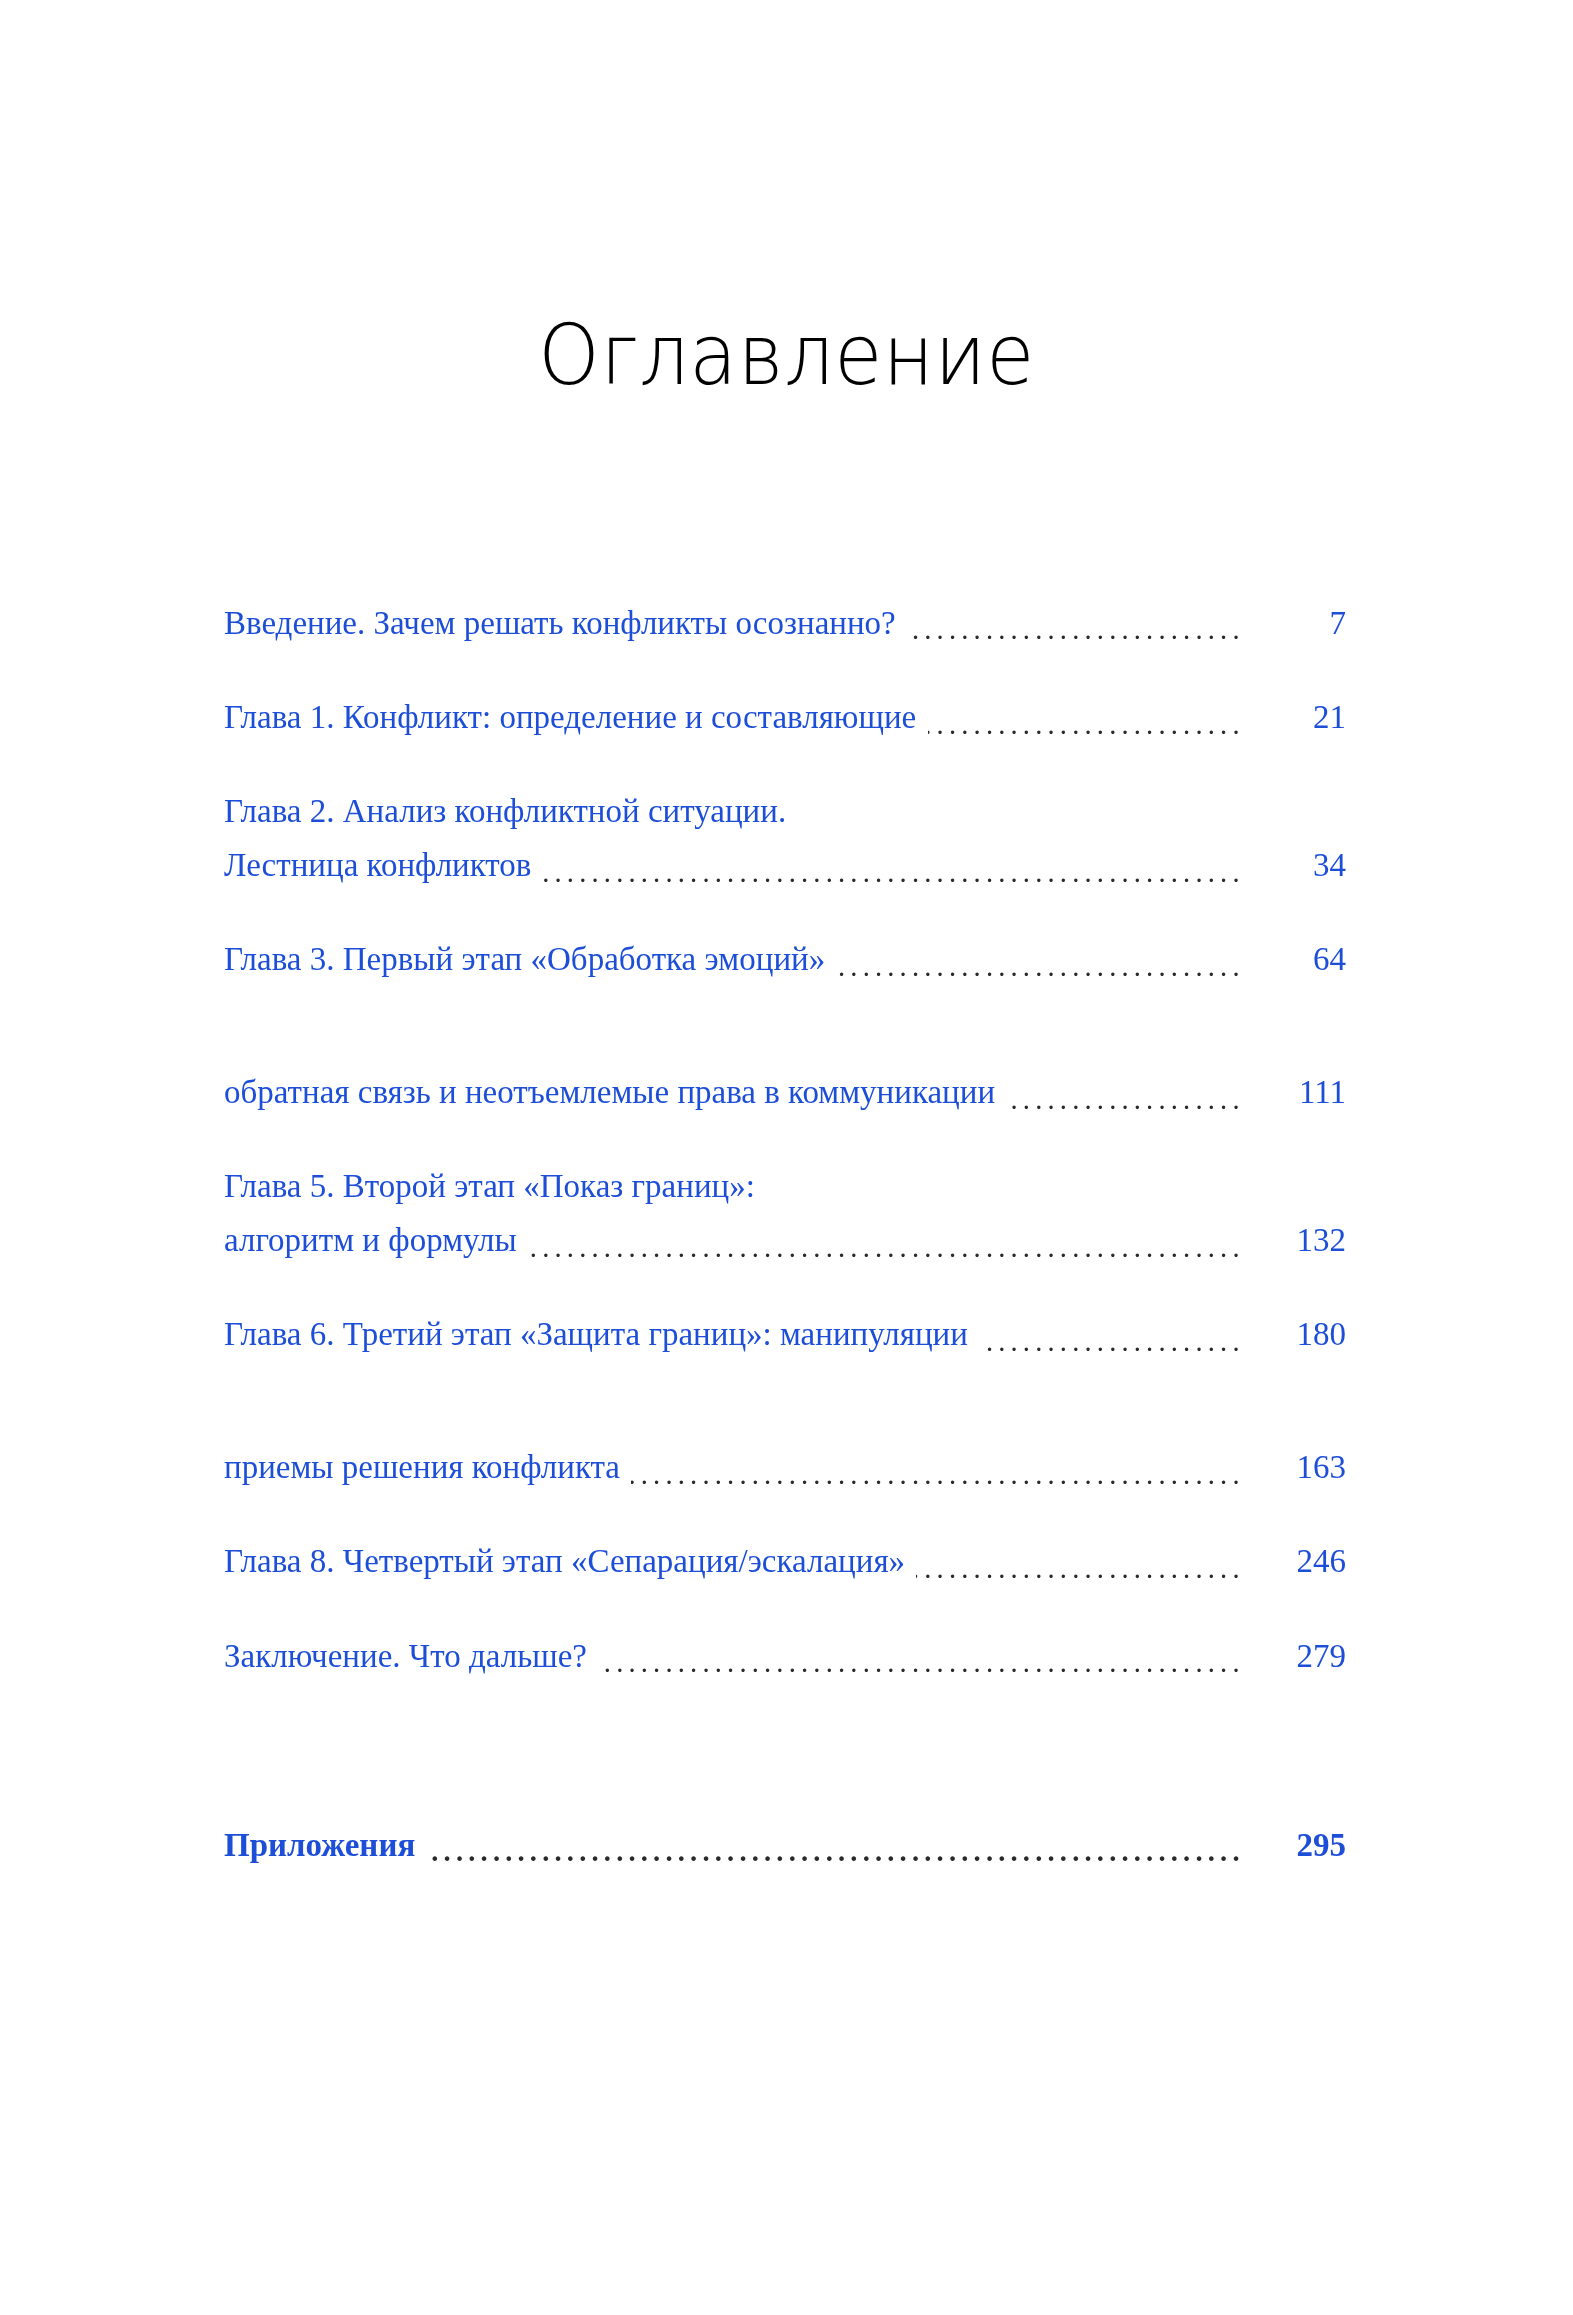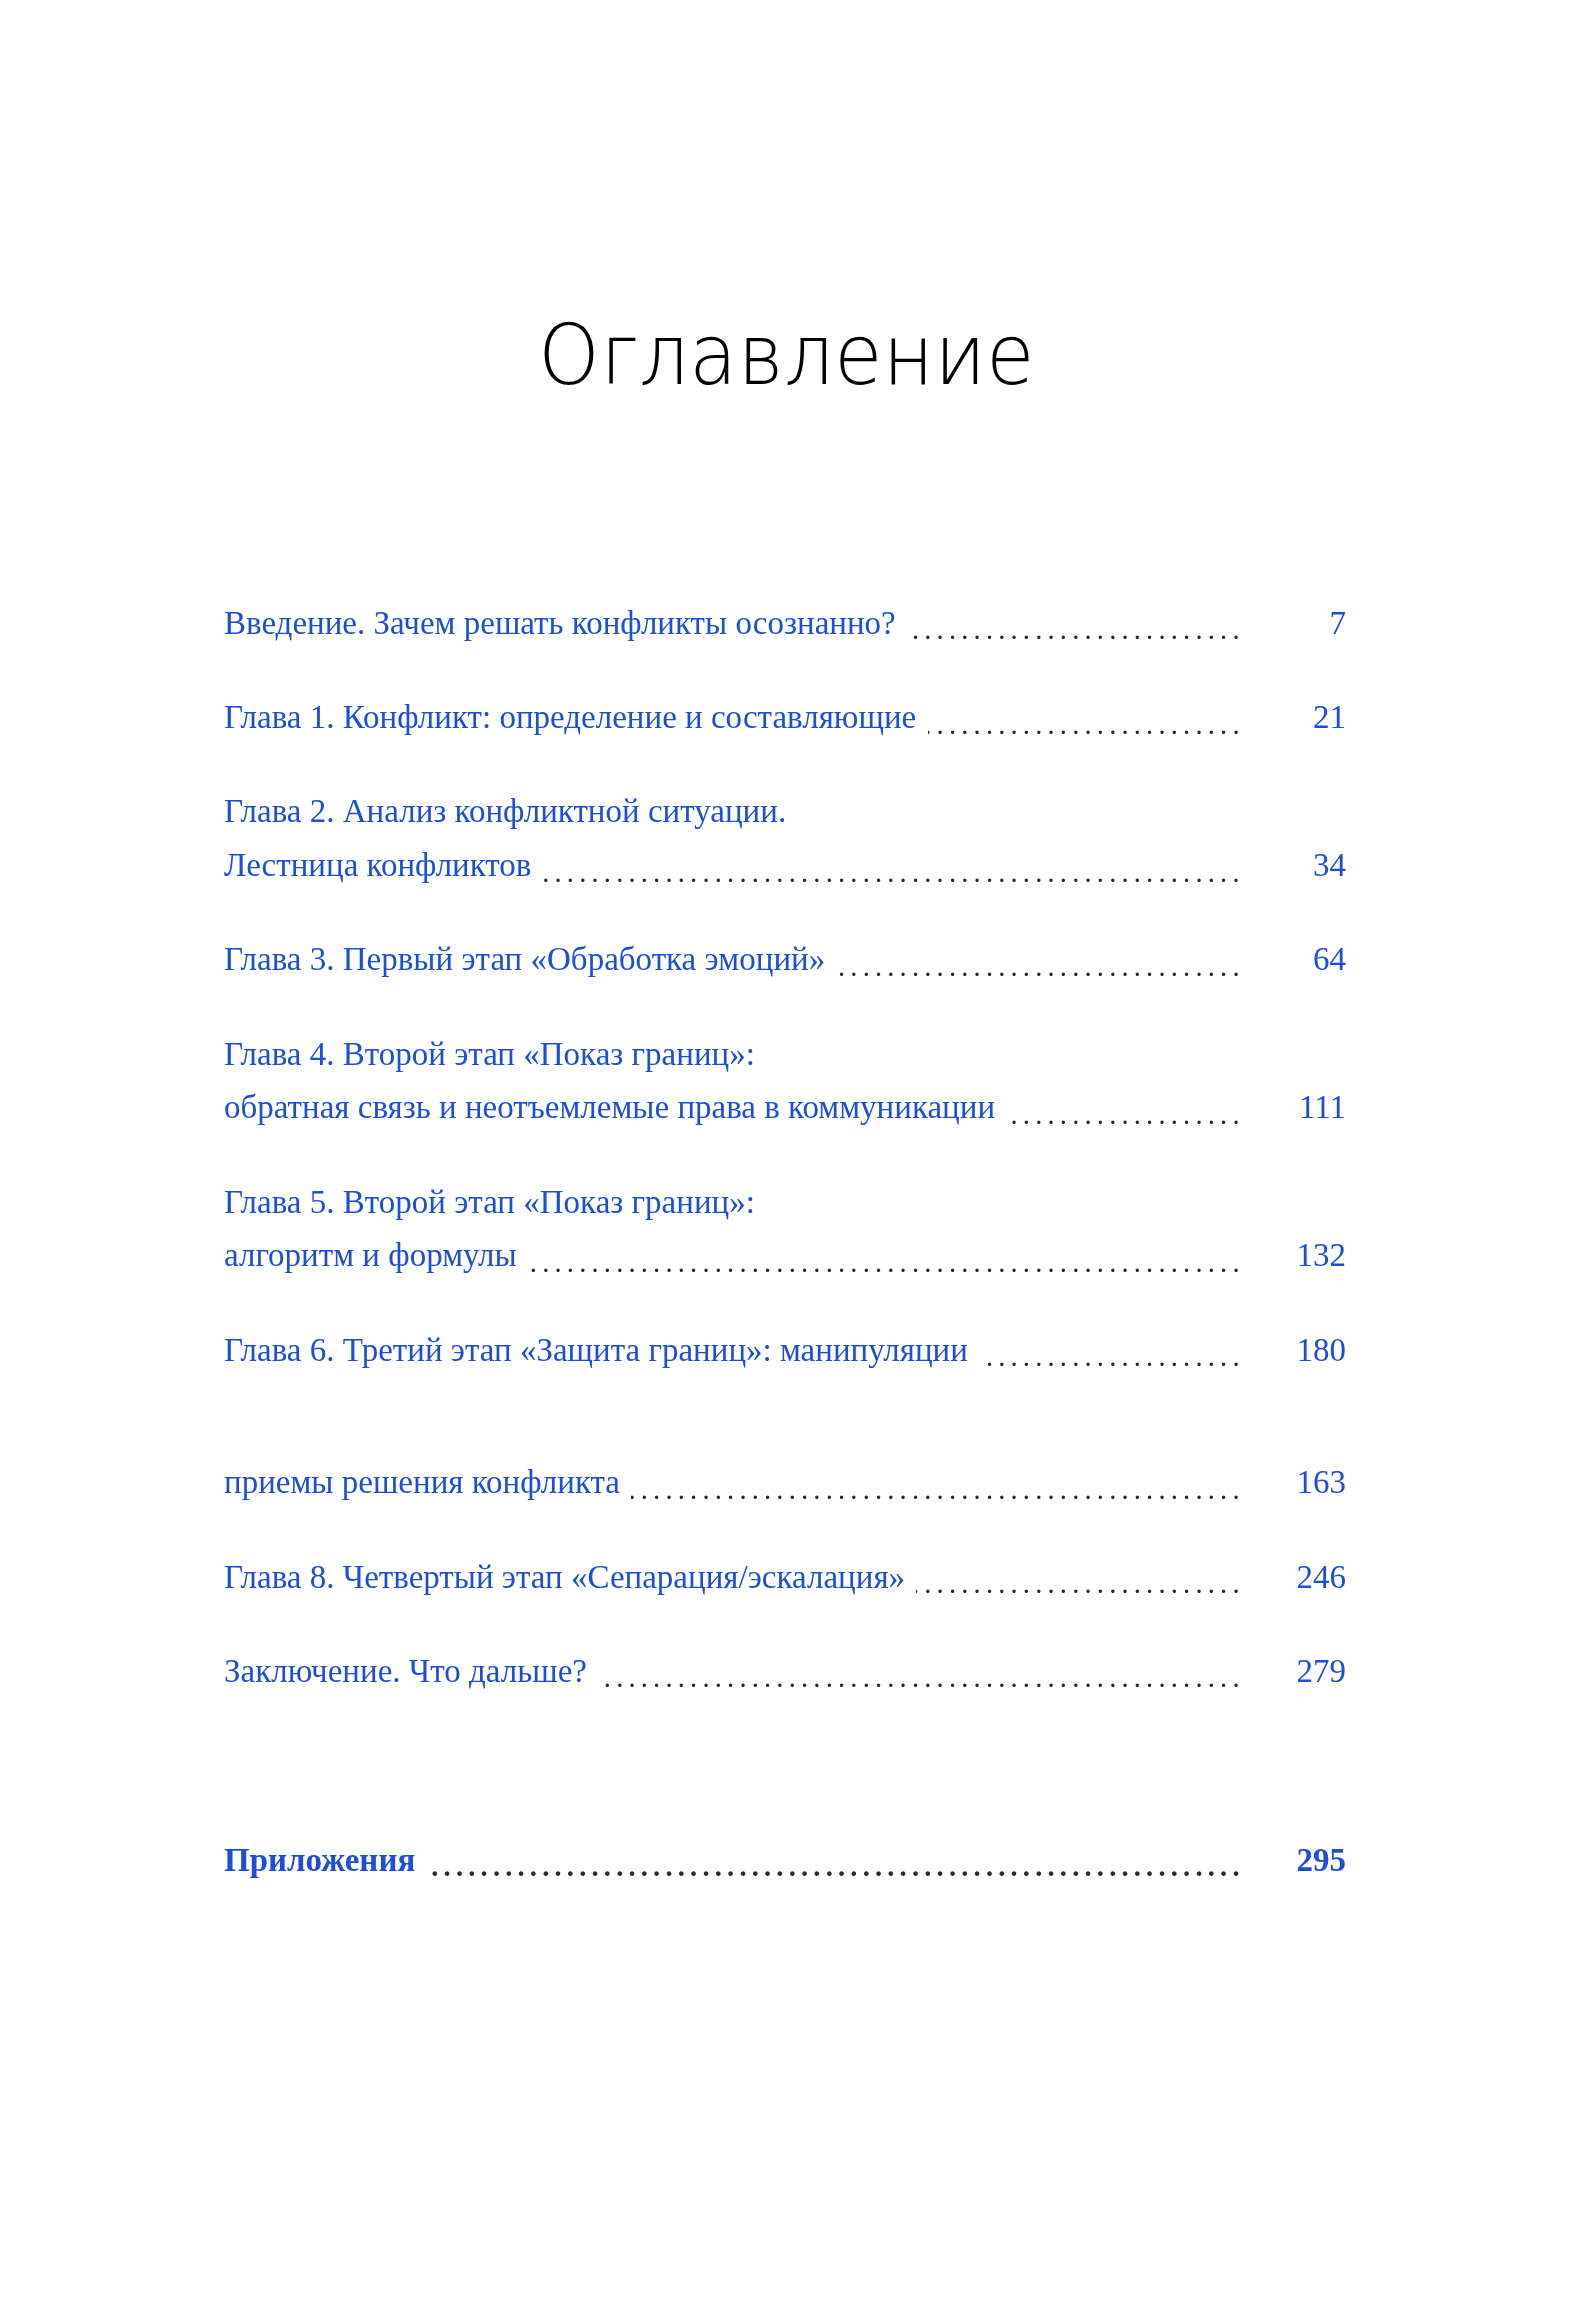--- a/index.html
+++ b/index.html
@@ -140,21 +140,20 @@
       </div>
       <div class="toc-entry">
         <div class="toc-line">
           <span class="entry-text">Глава 3. Первый этап «Обработка эмоций»</span>
           <span class="leader"></span>
           <span class="page-num">64</span>
         </div>
       </div>
       <div class="toc-entry">
         <div class="toc-line">
-          <span class="entry-text">Глава 4. Второй этап «Показ границ»:</span>
           <span class="leader no-dots"></span>
           <span class="page-num empty"></span>
         </div>
         <div class="toc-line">
           <span class="entry-text">обратная связь и неотъемлемые права в коммуникации</span>
           <span class="leader"></span>
           <span class="page-num">111</span>
         </div>
       </div>
       <div class="toc-entry">

